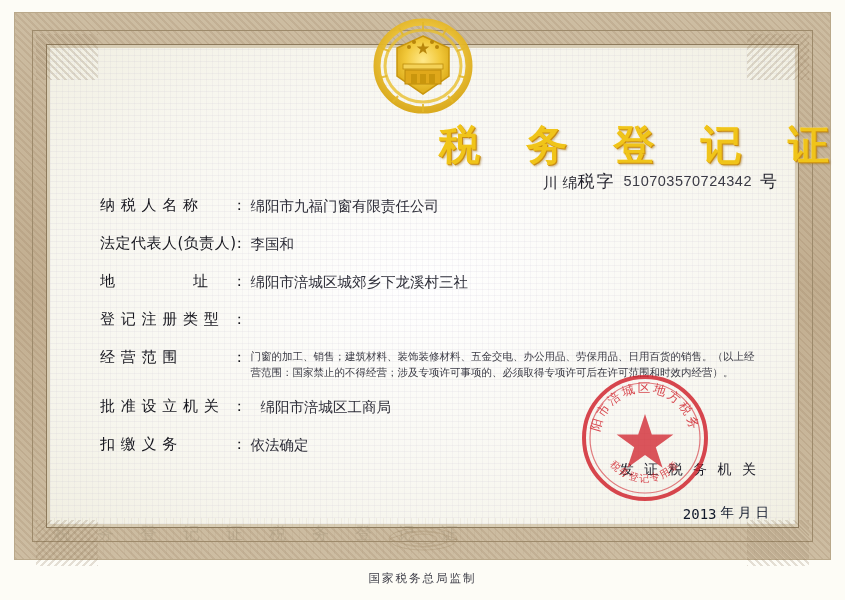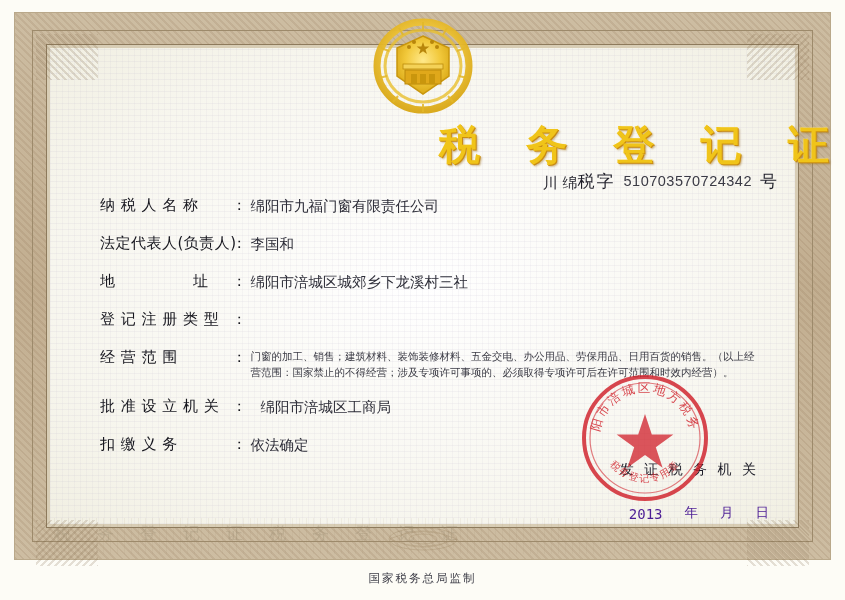--- a/index.html
+++ b/index.html
@@ -189,23 +189,23 @@
     letter-spacing: 3px;
     color: #1d1d28;
     z-index: 7;
   }
   .datebar {
     position: absolute;
     right: 76px;
     bottom: 78px;
     display: flex;
     align-items: flex-end;
-    gap: 22px;
+    gap: 4px;
     font-size: 13.5px;
-    color: #4c1d95;
+    color: #0f172a;
     z-index: 7;
   }
   .datebar .year { font-family: "DejaVu Sans Mono", monospace; font-size: 14px; }
 
   
   .watermark-strip {
     position: absolute;
     left: 54px;
     right: 54px;
     bottom: 52px;

